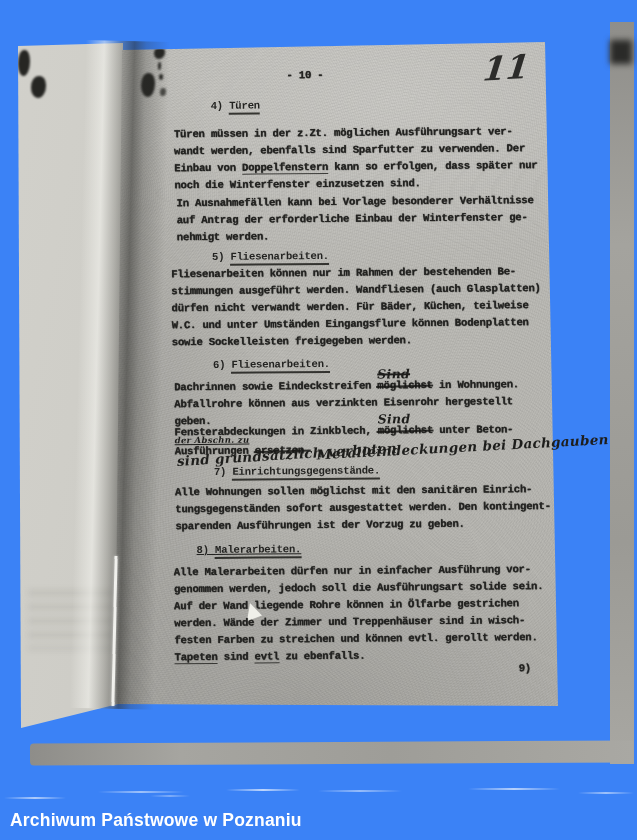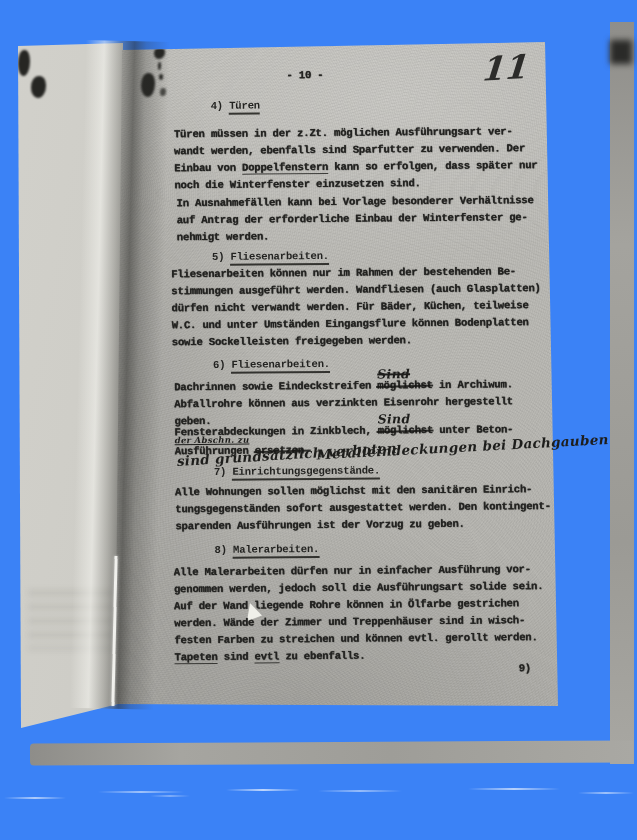--- a/index.html
+++ b/index.html
@@ -129,49 +129,50 @@
     <div class="block" style="left:172px;top:265px;">
         <div class="tline"><span>Fliesenarbeiten können nur im Rahmen der bestehenden Be-</span></div>
         <div class="tline"><span>stimmungen ausgeführt werden. Wandfliesen (auch Glasplatten)</span></div>
         <div class="tline"><span>dürfen nicht verwandt werden. Für Bäder, Küchen, teilweise</span></div>
         <div class="tline"><span>W.C. und unter Umständen Eingangsflure können Bodenplatten</span></div>
         <div class="tline"><span>sowie Sockelleisten freigegeben werden.</span></div>
       </div>
 
     <div class="block typed heading" style="left:213px;top:355px;"><span>6) </span><span class="u">Fliesenarbeiten.</span></div>
     <div class="block" style="left:174px;top:378px;">
-        <div class="tline"><span>Dachrinnen sowie Eindeckstreifen </span><span class="hw above hw-strike">Sind</span><span class="st">möglichst</span><span> in Archiwum.</span></div>
+        <div class="tline"><span>Dachrinnen sowie Eindeckstreifen </span><span class="hw above hw-strike">Sind</span><span class="st">möglichst</span><span> in Wohnungen.</span></div>
         <div class="tline"><span>Abfallrohre können aus verzinkten Eisenrohr hergestellt</span></div>
         <div class="tline"><span>geben.</span></div>
         <div class="tline tight"><span>Fensterabdeckungen in Zinkblech, </span><span class="hw above">Sind</span><span class="st">möglichst</span><span> unter Beton-</span></div>
         <div class="tline"><span class="hw above hw-sm">der Abschn. zu</span><span>Ausführungen </span><span class="st">ersetzen.</span><span class="hw hw-big">Metalleindeckungen bei Dachgauben</span></div>
         <div class="tline hwline"><span class="hw hw-big">sind grundsätzlich verboten</span></div>
       </div>
 
     <div class="block typed heading" style="left:213px;top:462px;"><span>7) </span><span class="u">Einrichtungsgegenstände.</span></div>
     <div class="block" style="left:174px;top:483px;">
         <div class="tline"><span>Alle Wohnungen sollen möglichst mit den sanitären Einrich-</span></div>
         <div class="tline"><span>tungsgegenständen sofort ausgestattet werden. Den kontingent-</span></div>
         <div class="tline"><span>sparenden Ausführungen ist der Vorzug zu geben.</span></div>
       </div>
 
-    <div class="block typed heading" style="left:213px;top:540px;"><span>8) </span><span class="u">Malerarbeiten.</span></div>
+    <div class="block typed heading" style="left:195px;top:540px;text-decoration:underline;"><span>8) </span><span class="u">Malerarbeiten.</span></div>
     <div class="block" style="left:172px;top:563px;">
         <div class="tline"><span>Alle Malerarbeiten dürfen nur in einfacher Ausführung vor-</span></div>
         <div class="tline"><span>genommen werden, jedoch soll die Ausführungsart solide sein.</span></div>
         <div class="tline"><span>Auf der Wand liegende Rohre können in Ölfarbe gestrichen</span></div>
         <div class="tline"><span>werden. Wände der Zimmer und Treppenhäuser sind in wisch-</span></div>
         <div class="tline"><span>festen Farben zu streichen und können evtl. gerollt werden.</span></div>
         <div class="tline"><span class="u">Tapeten</span><span> sind </span><span class="u">evtl</span><span> zu ebenfalls.</span></div>
       </div>
 
     <div class="nine typed tline">9)</div>
   </div>
 
   <div class="scratch" style="left:4px;top:797px;width:62px;opacity:.7;"></div>
   <div class="scratch" style="left:98px;top:791px;width:86px;opacity:.6;"></div>
   <div class="scratch" style="left:226px;top:789px;width:74px;opacity:.8;"></div>
   <div class="scratch" style="left:318px;top:790px;width:84px;opacity:.55;"></div>
   <div class="scratch" style="left:468px;top:788px;width:92px;opacity:.75;"></div>
   <div class="scratch" style="left:578px;top:792px;width:56px;opacity:.6;"></div>
   <div class="scratch" style="left:150px;top:795px;width:40px;opacity:.4;"></div>
 
+  <div class="caption">Archiwum Państwowe w Poznaniu</div>
 </div>
 
 </body></html>

